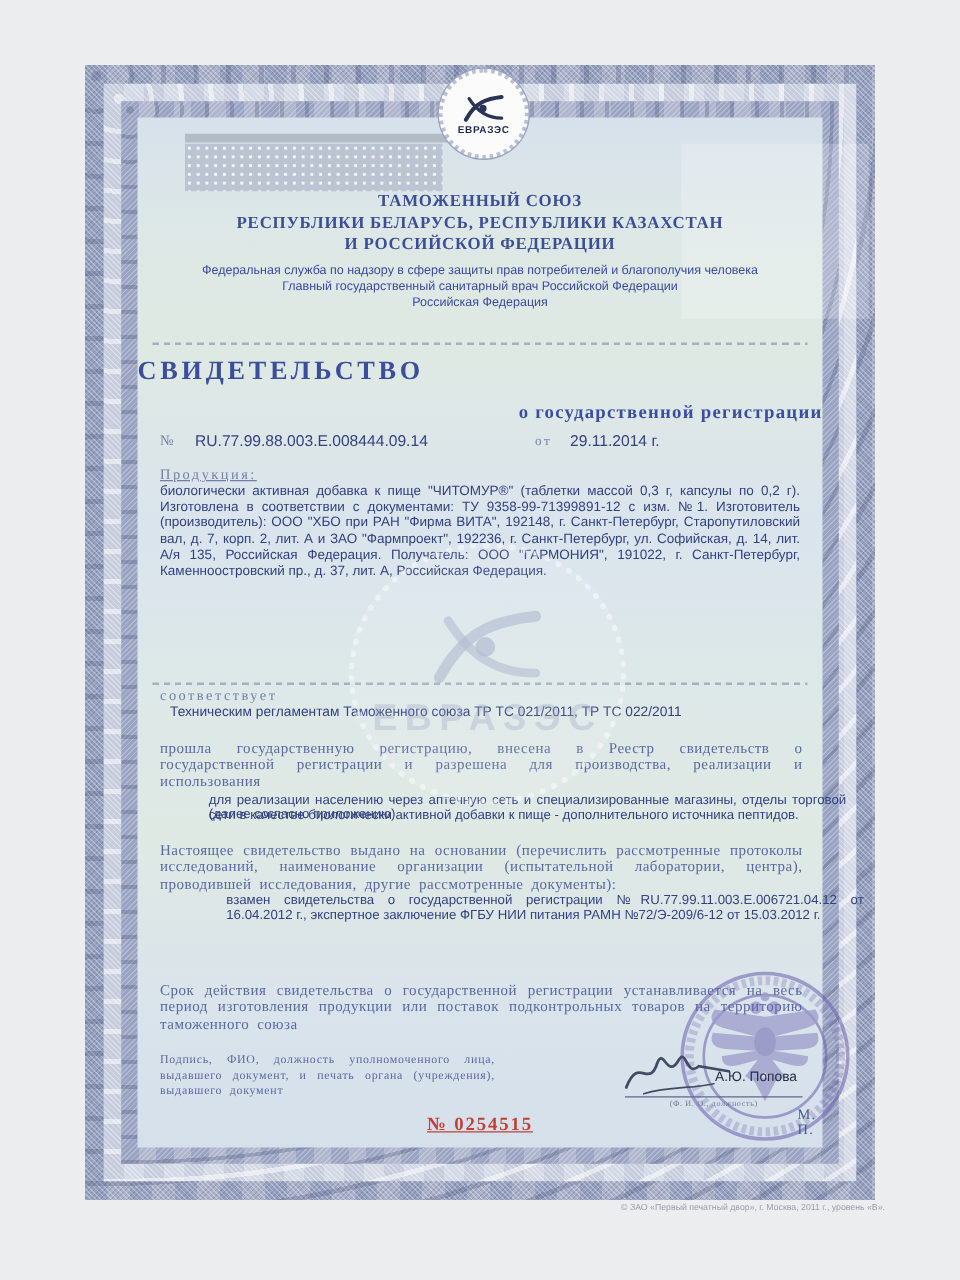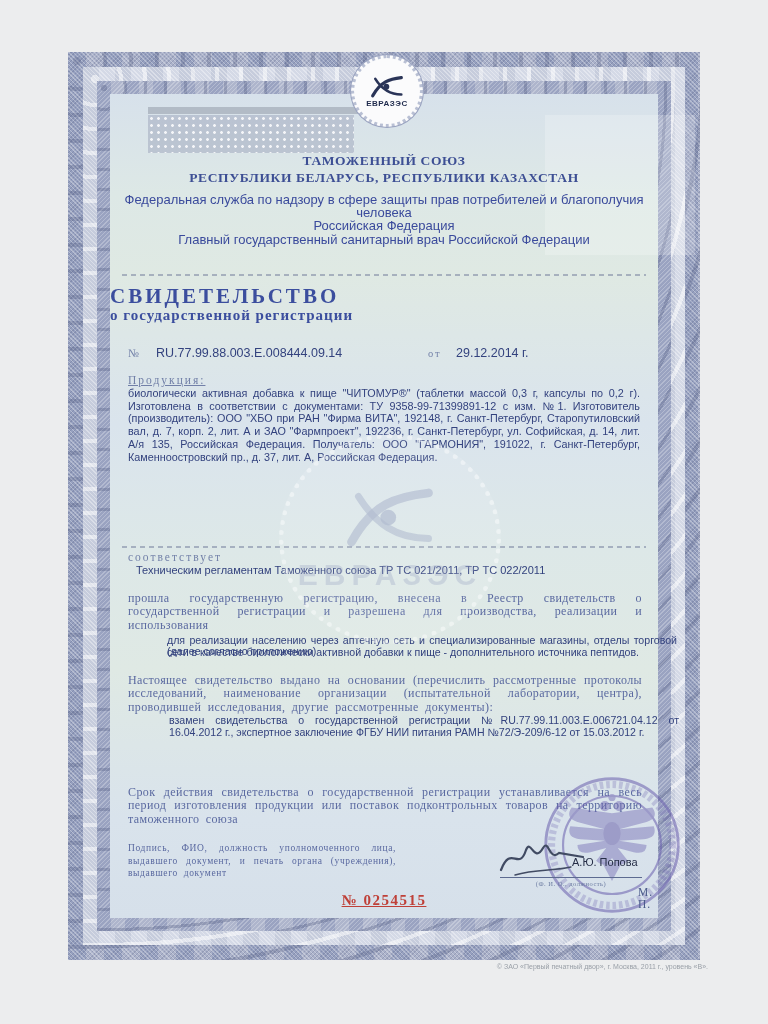--- a/index.html
+++ b/index.html
@@ -37,26 +37,26 @@
   .sec-dots{position:absolute;left:38px;top:21px;width:206px;height:38px;
     background:radial-gradient(circle 2.2px at 3.5px 3.5px,#f4f5f8 1.3px,rgba(162,170,190,.55) 1.5px);
     background-size:7px 7px;}
   .sec-field{position:absolute;left:435px;top:21px;width:150px;height:140px;background:rgba(255,255,255,.22);}
 
   
   .preprint{color:#5a69a0;}
   .typed{font-family:"Liberation Sans",sans-serif;color:#33427e;}
   .hdr{position:absolute;left:0;top:58px;width:100%;text-align:center;z-index:2;}
   .hdr .u{font-weight:bold;font-size:13.5px;line-height:17px;letter-spacing:.6px;color:#3d4f94;}
-  .hdr .a{font-family:"Liberation Sans",sans-serif;font-size:13px;line-height:13.2px;color:#3a4a9c;}
+  .hdr .a{font-family:"Liberation Sans",sans-serif;font-size:10px;line-height:13.2px;color:#3a4a9c;}
   .hdr .gap{height:7px;}
   .microline{position:absolute;left:12px;right:12px;height:2px;
     background:repeating-linear-gradient(90deg,rgba(110,120,152,.5) 0 5px,rgba(0,0,0,0) 5px 9px);}
   .title-main{position:absolute;left:0;top:190px;width:100%;text-align:left;font-size:21px;font-weight:bold;letter-spacing:3px;color:#3b4e9e;}
-  .title-sub{position:absolute;left:0;top:213px;width:100%;text-align:left;font-size:15px;font-weight:bold;letter-spacing:1px;color:#3b4e9e;}
+  .title-sub{position:absolute;left:0;top:228px;width:100%;text-align:right;font-size:15px;font-weight:bold;letter-spacing:1px;color:#3b4e9e;}
 
   .lbl{font-size:11.5px;letter-spacing:2px;color:#7280a8;}
   .abs{position:absolute;}
 
   .desc{font-size:10.8px;line-height:12.7px;text-align:justify;}
   .para{font-size:12px;line-height:13.4px;text-align:justify;word-spacing:6px;letter-spacing:.4px;}
   .typedblk{font-size:10.6px;line-height:11.8px;text-align:justify;margin-left:35px;}
 
   
   .watermark{position:absolute;left:169px;top:340px;width:212px;height:200px;border-radius:50%;
@@ -85,35 +85,36 @@
 
     <div class="paper">
 
       <div class="sec-bar"></div>
       <div class="sec-dots"></div>
       <div class="sec-field"></div>
 
       <div class="hdr">
         <div class="u">ТАМОЖЕННЫЙ СОЮЗ</div>
         <div class="u">РЕСПУБЛИКИ БЕЛАРУСЬ, РЕСПУБЛИКИ КАЗАХСТАН</div>
+        <div class="u">И РОССИЙСКОЙ ФЕДЕРАЦИИ</div>
         <div class="gap"></div>
         <div class="a">Федеральная служба по надзору в сфере защиты прав потребителей и благополучия человека</div>
+        <div class="a">Главный государственный санитарный врач Российской Федерации</div>
         <div class="a">Российская Федерация</div>
-        <div class="a">Главный государственный санитарный врач Российской Федерации</div>
       </div>
 
       <div class="microline" style="top:180px"></div>
 
       <div class="title-main">СВИДЕТЕЛЬСТВО</div>
       <div class="title-sub">о государственной регистрации</div>
 
       <span class="abs lbl" style="left:18px;top:253px;">№</span>
       <span class="abs typed" style="left:46px;top:252px;font-size:12.5px;">RU.77.99.88.003.E.008444.09.14</span>
       <span class="abs lbl" style="left:318px;top:254px;font-size:10.5px;">от</span>
-      <span class="abs typed" style="left:346px;top:252px;font-size:12.5px;">29.12.2014 г.</span>
+      <span class="abs typed" style="left:346px;top:252px;font-size:12.5px;">29.11.2014 г.</span>
 
       <div class="abs lbl" style="left:18px;top:280px;text-decoration:underline;">Продукция:</div>
       <div class="abs typed desc" style="left:18px;top:293px;width:512px;">биологически активная добавка к пище "ЧИТОМУР®" (таблетки массой 0,3 г, капсулы по 0,2 г). Изготовлена в соответствии с документами: ТУ 9358-99-71399891-12 с изм. №1. Изготовитель (производитель): ООО "ХБО при РАН "Фирма ВИТА", 192148, г. Санкт-Петербург, Старопутиловский вал, д. 7, корп. 2, лит. А и ЗАО "Фармпроект", 192236, г. Санкт-Петербург, ул. Софийская, д. 14, лит. А/я 135, Российская Федерация. Получатель: ООО "ГАРМОНИЯ", 191022, г. Санкт-Петербург, Каменноостровский пр., д. 37, лит. А, Российская Федерация.</div>
 
       <div class="watermark">
         <svg width="120" height="70" viewBox="0 0 60 40">
           <path d="M8,32 C20,10 34,6 52,4" stroke="rgba(150,160,192,.65)" stroke-width="5" fill="none" stroke-linecap="round"></path>
           <path d="M12,6 C22,22 34,30 52,30" stroke="rgba(150,160,192,.6)" stroke-width="4" fill="none" stroke-linecap="round"></path>
           <circle cx="29" cy="18" r="4.5" fill="rgba(150,160,192,.7)"></circle>
         </svg>
@@ -123,21 +124,21 @@
       <div class="microline" style="top:452px"></div>
 
       <div class="abs lbl" style="left:18px;top:457px;">соответствует</div>
       <div class="abs typed" style="left:26px;top:470px;font-size:11px;width:512px;">Техническим регламентам Таможенного союза ТР ТС 021/2011, ТР ТС 022/2011</div>
 
       <div class="abs preprint para" style="left:18px;top:498px;width:514px;">прошла государственную регистрацию, внесена в Реестр свидетельств о государственной регистрации и разрешена для производства, реализации и использования</div>
       <div class="abs typed typedblk" style="left:22px;top:541px;width:510px;">для реализации населению через аптечную сеть и специализированные магазины, отделы торговой сети в качестве биологически активной добавки к пище - дополнительного источника пептидов.</div>
       <div class="abs typed typedblk" style="left:22px;top:552px;width:510px;text-align:left;">(далее согласно приложению)</div>
 
       <div class="abs preprint para" style="left:18px;top:580px;width:514px;word-spacing:3px;">Настоящее свидетельство выдано на основании (перечислить рассмотренные протоколы исследований, наименование организации (испытательной лаборатории, центра), проводившей исследования, другие рассмотренные документы):</div>
-      <div class="abs typed typedblk" style="left:24px;top:621px;width:510px;">взамен свидетельства о государственной регистрации №RU.77.99.11.003.Е.006721.04.12 от 16.04.2012 г., экспертное заключение ФГБУ НИИ питания РАМН №72/Э-209/6-12 от 15.03.2012 г.</div>
+      <div class="abs typed typedblk" style="left:36px;top:621px;width:510px;">взамен свидетельства о государственной регистрации №RU.77.99.11.003.Е.006721.04.12 от 16.04.2012 г., экспертное заключение ФГБУ НИИ питания РАМН №72/Э-209/6-12 от 15.03.2012 г.</div>
 
       <div class="abs preprint para" style="left:18px;top:692px;width:514px;word-spacing:3px;z-index:2;">Срок действия свидетельства о государственной регистрации устанавливается на весь период изготовления продукции или поставок подконтрольных товаров на территорию таможенного союза</div>
 
       <svg class="stamp" viewBox="0 0 100 100">
         <circle cx="50" cy="50" r="46" fill="none" stroke="#6a5fae" stroke-width="2"></circle>
         <circle cx="50" cy="50" r="42" fill="none" stroke="#6a5fae" stroke-width="5" stroke-dasharray="2.5 2" opacity=".5"></circle>
         <circle cx="50" cy="50" r="34" fill="none" stroke="#6a5fae" stroke-width="1.5"></circle>
         <circle cx="45" cy="23" r="3.5" fill="#6a5fae" opacity=".8"></circle>
         <circle cx="55" cy="23" r="3.5" fill="#6a5fae" opacity=".8"></circle>
         <circle cx="50" cy="17" r="2.5" fill="#6a5fae" opacity=".8"></circle>

